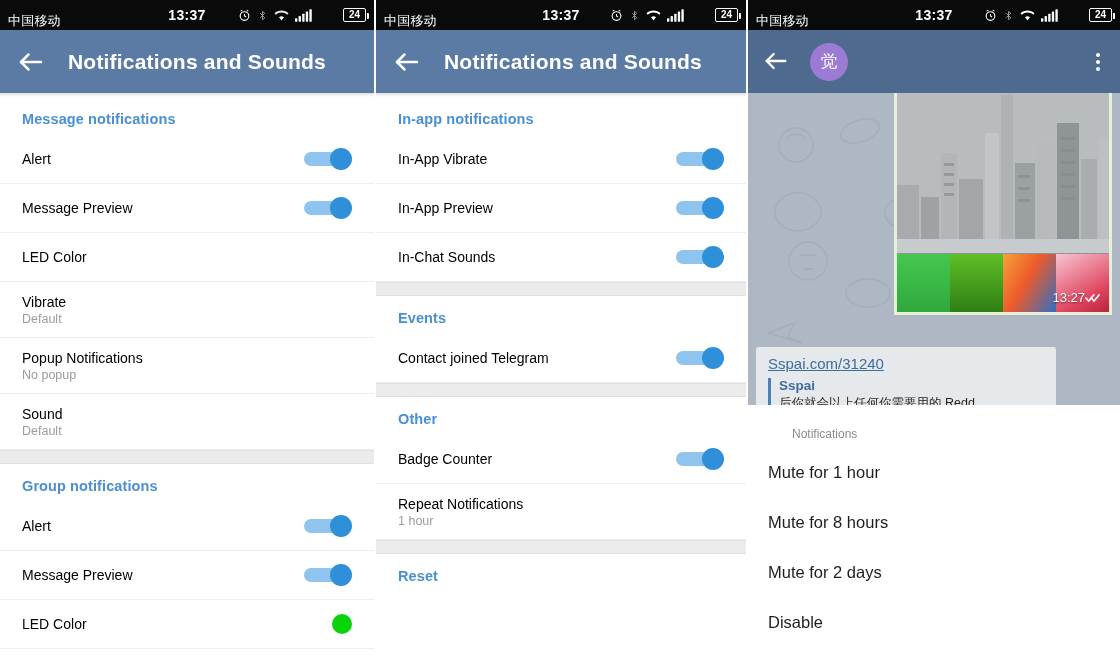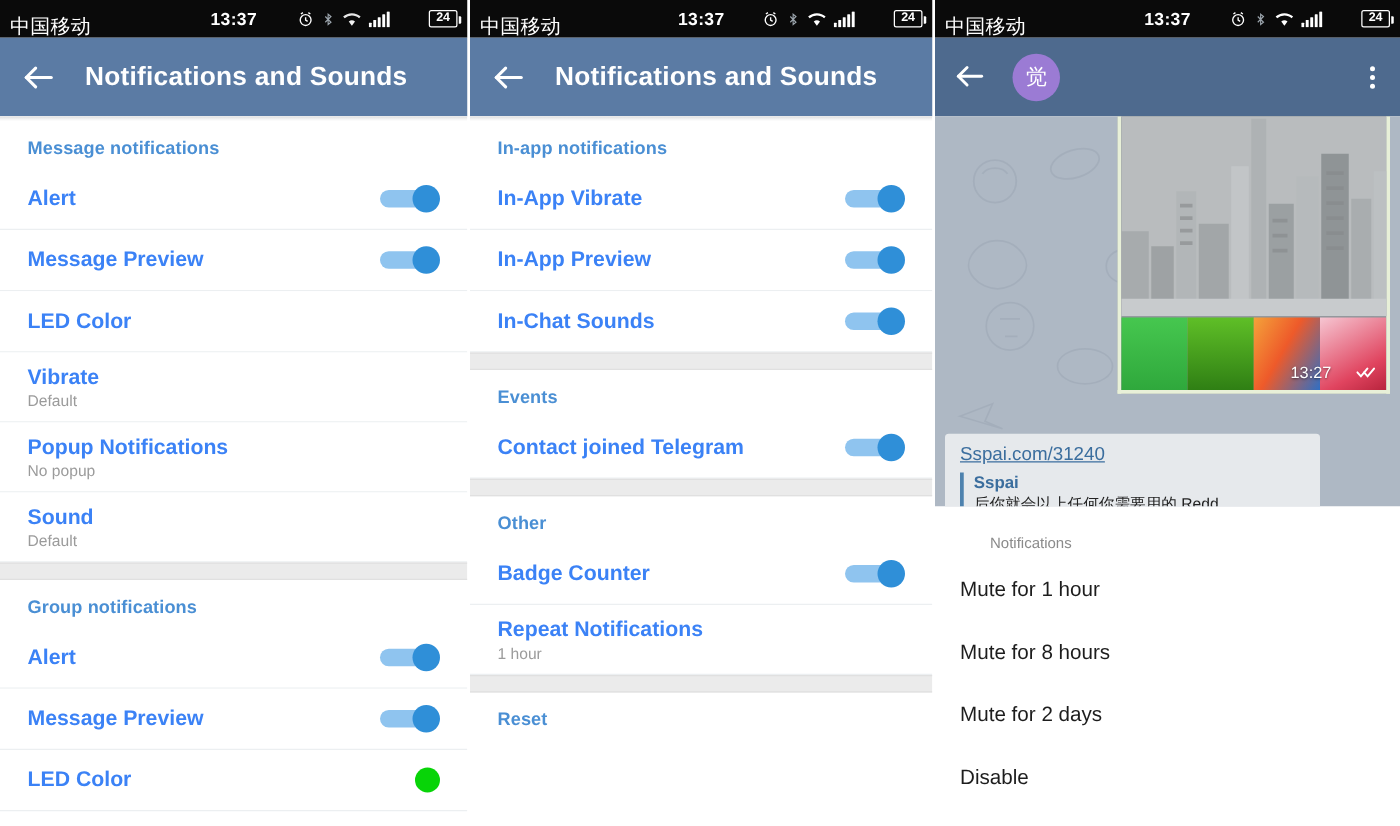--- a/index.html
+++ b/index.html
@@ -16,21 +16,21 @@
   .gap { width: 2px; height: 661px; background: #ffffff; }
   .phone.p2 { width: 370px; }
   .phone.p3 { width: 372px; }
 
   
   .statusbar {
     height: 30px; background: #0a0a0a; color: #ffffff;
     display: flex; align-items: center; padding: 0 8px;
     font-size: 13px; position: relative;
   }
-  .sb-carrier { font-size: 16px; letter-spacing: .2px; margin-top: 12px; }
+  .sb-carrier { font-size: 13px; letter-spacing: .2px; margin-top: 12px; }
   .sb-time {
     position: absolute; left: 0; right: 0; text-align: center;
     font-size: 14px; font-weight: bold; letter-spacing: .3px;
   }
   .sb-icons {
     margin-left: auto; display: flex; align-items: center; gap: 6px;
     position: relative; z-index: 2;
   }
   .sb-icons svg { display: block; }
   .battery {
@@ -62,21 +62,21 @@
     color: #4a8fd4; font-size: 14.5px; font-weight: bold;
     padding: 14px 22px 8px 22px; letter-spacing: .1px;
   }
   .row {
     display: flex; align-items: center; justify-content: space-between;
     padding: 0 22px; min-height: 49px; border-bottom: 1px solid #eceff1;
     background: #fff; cursor: pointer;
   }
   .row.tall { min-height: 56px; align-items: center; }
   .row-texts { display: flex; flex-direction: column; justify-content: center; }
-  .row-title { font-size: 17px; color: #3b82f6; line-height: 1.35; font-weight: bold; }
+  .row-title { font-size: 14px; color: #000000; line-height: 1.35; }
   .row-sub { font-size: 12.5px; color: #9b9b9b; margin-top: 1px; }
   .divider-band { height: 14px; background: #ebebeb; border-top:1px solid #e0e0e0; border-bottom:1px solid #e0e0e0;}
 
   
   .toggle { width: 48px; height: 22px; position: relative; flex: 0 0 auto; cursor: pointer; }
   .toggle .track {
     position: absolute; left: 0; top: 4px; width: 40px; height: 14px;
     border-radius: 7px; background: #8fc4ef;
   }
   .toggle .thumb {
@@ -105,21 +105,21 @@
   .doodles { position: absolute; inset: 0; opacity: .28; }
   .photo-msg {
     position: absolute; right: 8px; top: 0; width: 218px; height: 222px;
     border: 3px solid #e8f0d8; border-top: 0; background: #8e9499; overflow: hidden;
   }
   .city { position: absolute; left:0; top:0; right:0; height: 160px; }
   .strips { position: absolute; left: 0; right: 0; bottom: 0; height: 58px; display: flex; }
   .strips div { flex: 1 1 0; }
   .photo-time {
     position: absolute; right: 8px; bottom: 7px; color: #fff; font-size: 13px;
-    display: flex; align-items: center; gap: 20px;
+    display: flex; align-items: center; gap: 0;
     text-shadow: 0 1px 2px rgba(0,0,0,.55);
   }
   .linkcard {
     position: absolute; left: 8px; right: 64px; bottom: -12px;
     background: #e6e9ec; border-radius: 3px; padding: 8px 12px 10px 12px;
   }
   .linkurl { color: #3b6e9e; font-size: 15px; text-decoration: underline; }
   .linkbody { margin-top: 6px; border-left: 3px solid #4e82ae; padding-left: 8px; }
   .linksite { color: #3b6e9e; font-size: 13.5px; font-weight: bold; }
   .linkdesc { color: #222; font-size: 12.5px; margin-top: 2px; overflow: hidden; height: 12px; }

